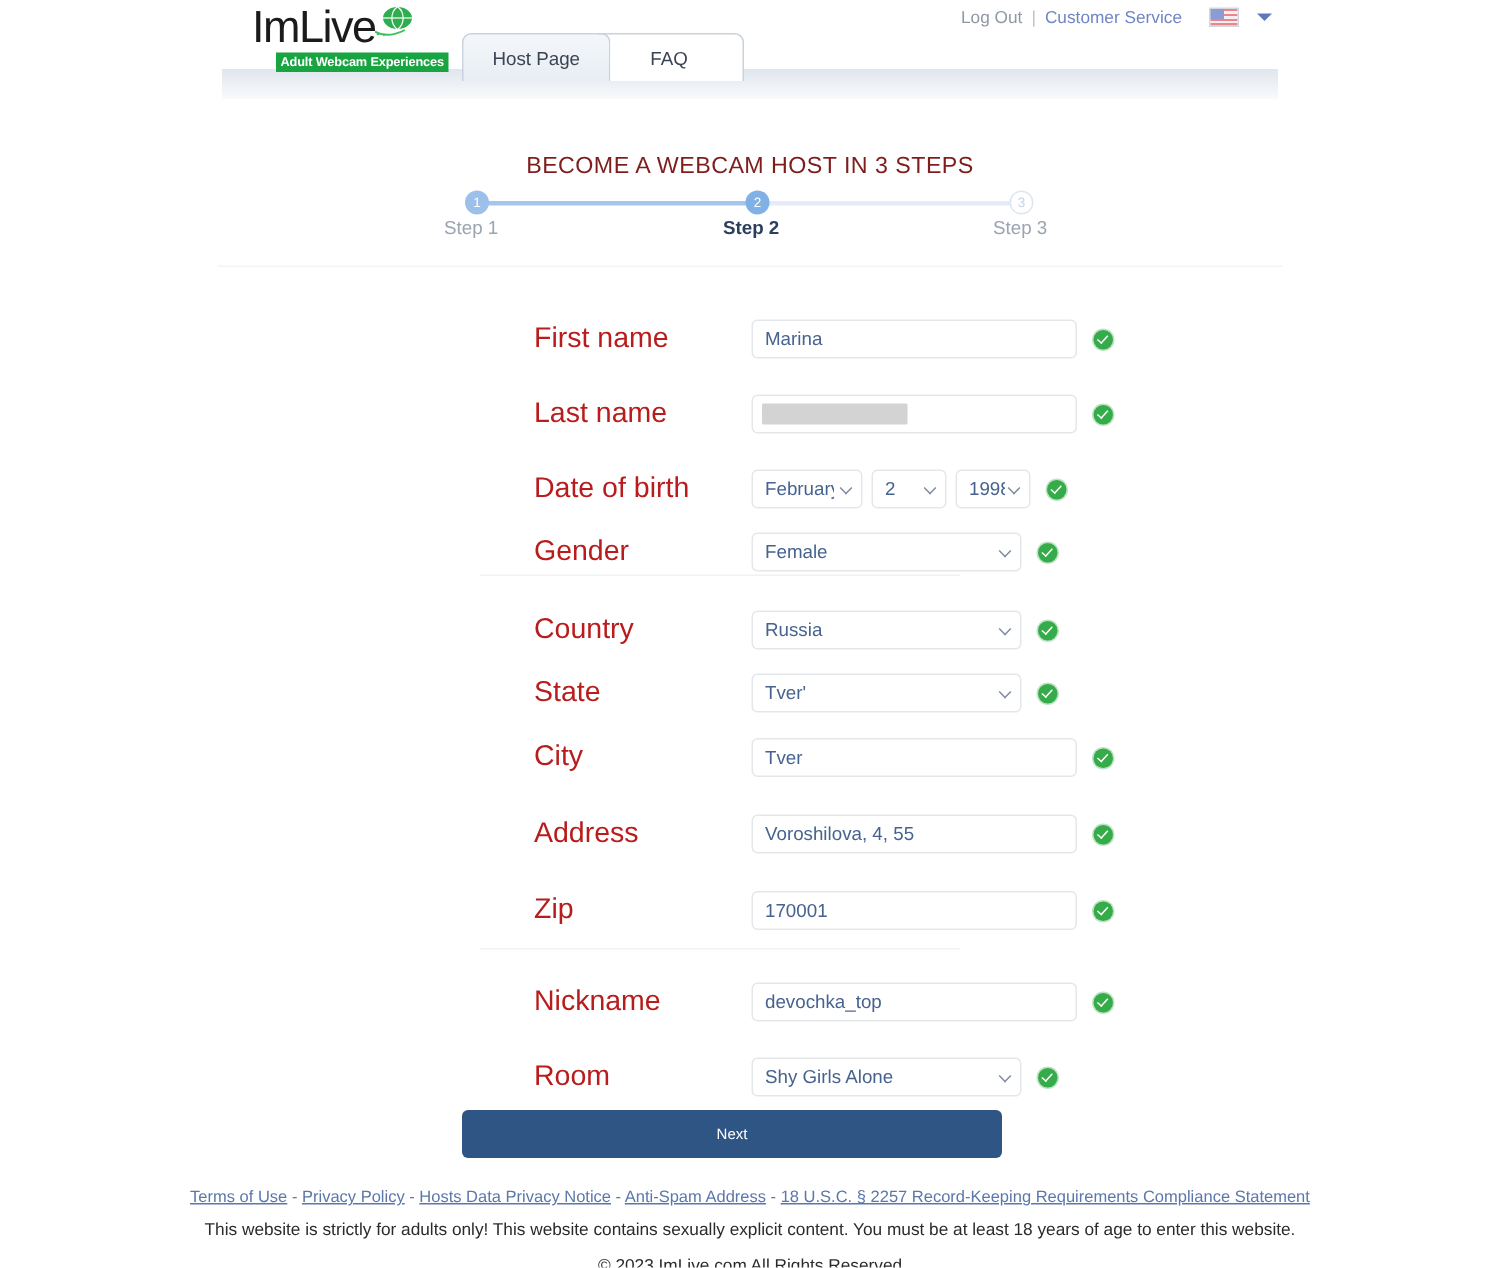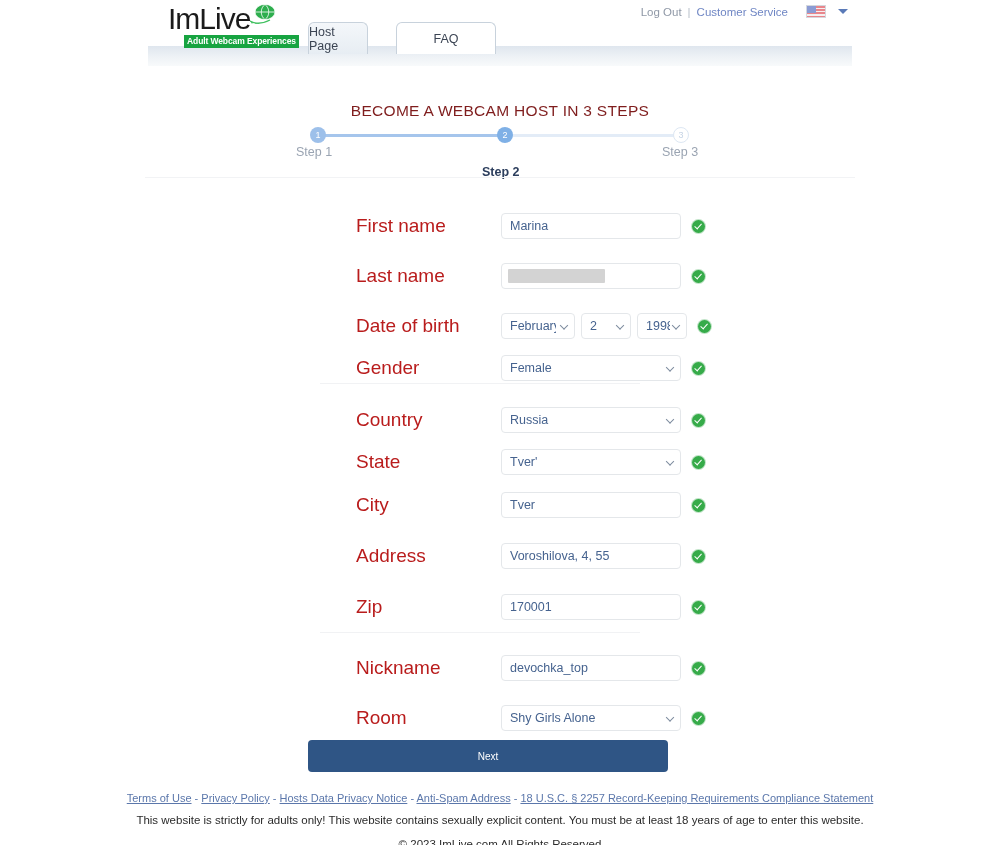--- a/index.html
+++ b/index.html
@@ -46,21 +46,21 @@
     position: absolute; top: 0; height: 32px;
     display: flex; align-items: center; justify-content: center;
     font-size: 12.5px; color: #3b4453;
     border: 1px solid #c8d2dc;
     border-bottom: none;
     border-radius: 6px 6px 0 0;
     cursor: pointer;
     user-select: none;
   }
   .tab-active {
-    left: 0; width: 60px;
+    left: 0; width: 99px;
     background: linear-gradient(to bottom, #f4f7fa 0%, #e7edf3 100%);
     z-index: 2;
   }
   .tab-inactive {
     left: 88px; width: 100px;
     background: #ffffff;
     z-index: 1;
     text-align: center;
   }
 
@@ -116,41 +116,41 @@
   .dot-2 { left: 187px; background: #7fb0e6; }
   .dot-3 { left: 363px; background: #ffffff; border: 1.5px solid #dde7f3; color: #c6d4e5; }
   .step-labels {
     position: absolute; left: 290px; top: 145px; width: 420px; height: 20px;
   }
   .step-label {
     position: absolute; top: 0; font-size: 12.5px; color: #9aa4b2;
     white-space: nowrap;
   }
   .sl-1 { left: 6px; }
-  .sl-2 { left: 192px; color: #2c3e5d; font-weight: 700; margin-top: 20px; }
+  .sl-2 { left: 192px; color: #2c3e5d; font-weight: 700; }
   .sl-3 { left: 372px; }
 
   .hr-full {
     position: absolute; left: 145px; top: 177px; width: 710px; height: 1px;
     background: #f2f3f5;
   }
 
   
   .form { position: absolute; left: 0; top: 0; width: 1000px; }
   .row {
     position: absolute; left: 320px; width: 360px; height: 40px;
     display: flex; align-items: center;
   }
   .row-label {
     width: 145px; font-size: 19px; color: #b91c1c; flex: 0 0 145px; margin-left: 36px;
   }
   .ctrl-wrap { position: relative; display: flex; align-items: center; }
 
   .txt {
-    width: 180px; height: 26px;
+    width: 217px; height: 26px;
     border: 1px solid #e4e7ea; border-radius: 4px;
     background: #ffffff;
     font-family: "Liberation Sans", sans-serif;
     font-size: 12.5px; color: #46638f;
     padding: 0 8px; outline: none;
   }
   .sel {
     width: 180px; height: 26px;
     border: 1px solid #e4e7ea; border-radius: 4px;
     background: #ffffff;

